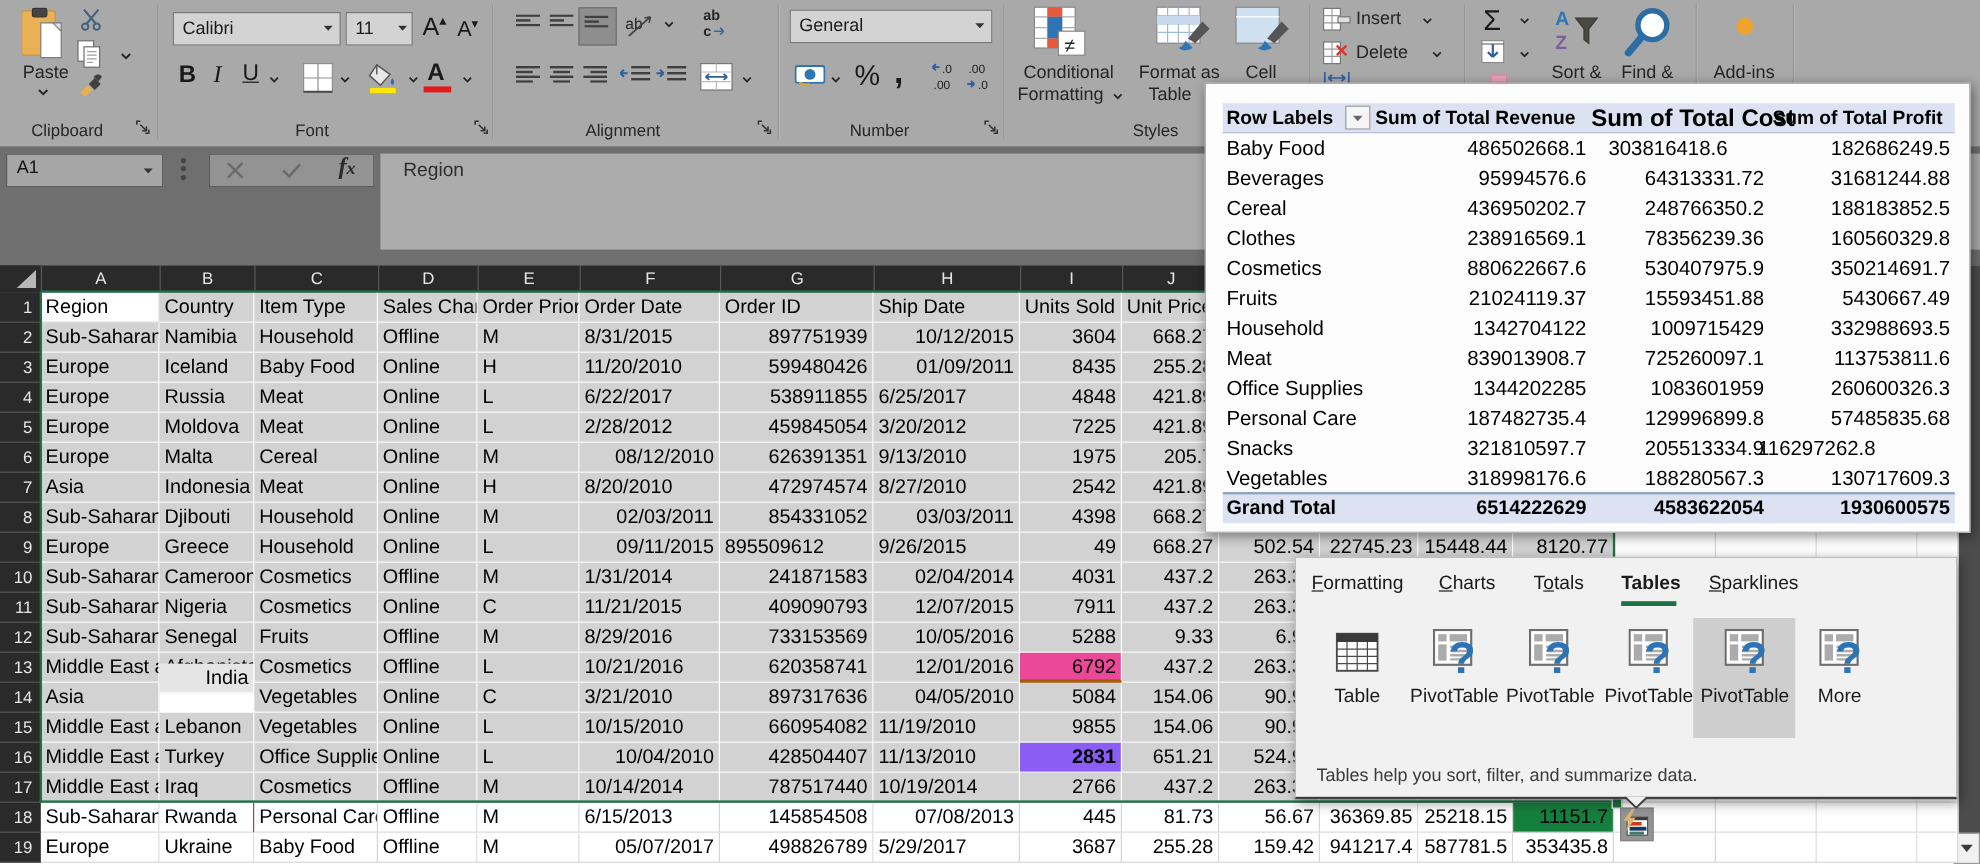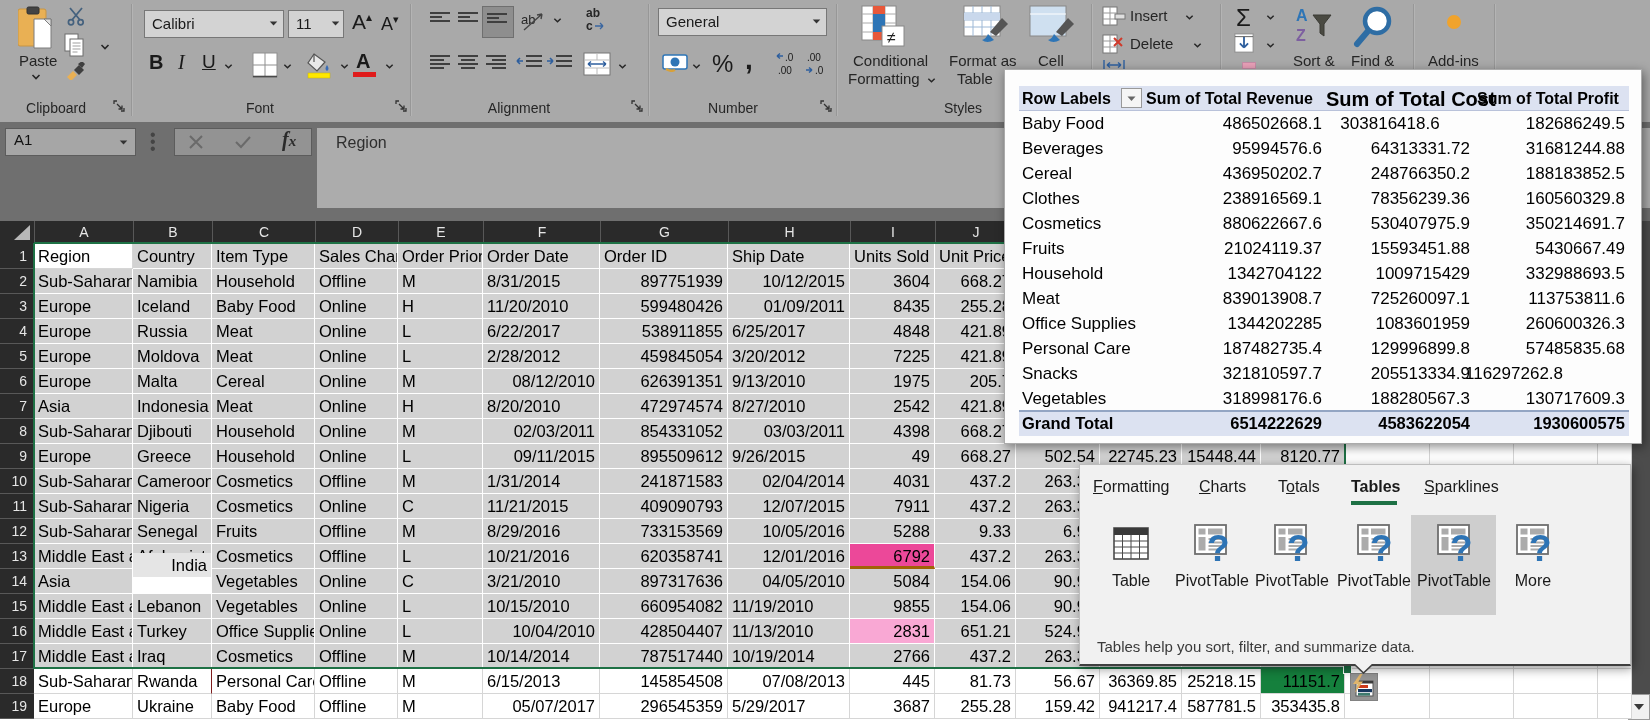--- a/index.html
+++ b/index.html
@@ -468,21 +468,21 @@
 <div class="cell" style="left:1345px;top:419px;width:85px;background:#fff;border-right:1px solid #d6d6d6;border-bottom:1px solid #d6d6d6;height:25px;line-height:24px;text-align:left;"></div>
 <div class="cell" style="left:1430px;top:419px;width:84px;background:#fff;border-right:1px solid #d6d6d6;border-bottom:1px solid #d6d6d6;height:25px;line-height:24px;text-align:left;"></div>
 <div class="cell" style="left:1514px;top:419px;width:84px;background:#fff;border-right:1px solid #d6d6d6;border-bottom:1px solid #d6d6d6;height:25px;line-height:24px;text-align:left;"></div>
 <div class="cell" style="left:1598px;top:419px;width:34px;background:#fff;border-right:1px solid #d6d6d6;border-bottom:1px solid #d6d6d6;height:25px;line-height:24px;text-align:left;"></div>
 <div class="cell" style="left:34px;top:444px;width:99px;background:#d2d2d2;border-right:1px solid #fff;border-bottom:1px solid #fff;height:25px;line-height:24px;text-align:left;">Europe</div>
 <div class="cell" style="left:133px;top:444px;width:79px;background:#d2d2d2;border-right:1px solid #fff;border-bottom:1px solid #fff;height:25px;line-height:24px;text-align:left;">Greece</div>
 <div class="cell" style="left:212px;top:444px;width:103px;background:#d2d2d2;border-right:1px solid #fff;border-bottom:1px solid #fff;height:25px;line-height:24px;text-align:left;">Household</div>
 <div class="cell" style="left:315px;top:444px;width:83px;background:#d2d2d2;border-right:1px solid #fff;border-bottom:1px solid #fff;height:25px;line-height:24px;text-align:left;">Online</div>
 <div class="cell" style="left:398px;top:444px;width:85px;background:#d2d2d2;border-right:1px solid #fff;border-bottom:1px solid #fff;height:25px;line-height:24px;text-align:left;">L</div>
 <div class="cell" style="left:483px;top:444px;width:117px;background:#d2d2d2;border-right:1px solid #fff;border-bottom:1px solid #fff;height:25px;line-height:24px;text-align:right;">09/11/2015</div>
-<div class="cell" style="left:600px;top:444px;width:128px;background:#d2d2d2;border-right:1px solid #fff;border-bottom:1px solid #fff;height:25px;line-height:24px;text-align:right;">895509612</div>
+<div class="cell" style="left:600px;top:444px;width:128px;background:#d2d2d2;border-right:1px solid #fff;border-bottom:1px solid #fff;height:25px;line-height:24px;">895509612</div>
 <div class="cell" style="left:728px;top:444px;width:122px;background:#d2d2d2;border-right:1px solid #fff;border-bottom:1px solid #fff;height:25px;line-height:24px;text-align:left;">9/26/2015</div>
 <div class="cell" style="left:850px;top:444px;width:85px;background:#d2d2d2;border-right:1px solid #fff;border-bottom:1px solid #fff;height:25px;line-height:24px;text-align:right;">49</div>
 <div class="cell" style="left:935px;top:444px;width:81px;background:#d2d2d2;border-right:1px solid #fff;border-bottom:1px solid #fff;height:25px;line-height:24px;text-align:right;">668.27</div>
 <div class="cell" style="left:1016px;top:444px;width:84px;background:#d2d2d2;border-right:1px solid #fff;border-bottom:1px solid #fff;height:25px;line-height:24px;text-align:right;">502.54</div>
 <div class="cell" style="left:1100px;top:444px;width:82px;background:#d2d2d2;border-right:1px solid #fff;border-bottom:1px solid #fff;height:25px;line-height:24px;text-align:right;">22745.23</div>
 <div class="cell" style="left:1182px;top:444px;width:79px;background:#d2d2d2;border-right:1px solid #fff;border-bottom:1px solid #fff;height:25px;line-height:24px;text-align:right;">15448.44</div>
 <div class="cell" style="left:1261px;top:444px;width:84px;background:#d2d2d2;border-right:1px solid #fff;border-bottom:1px solid #fff;height:25px;line-height:24px;text-align:right;">8120.77</div>
 <div class="cell" style="left:1345px;top:444px;width:85px;background:#fff;border-right:1px solid #d6d6d6;border-bottom:1px solid #d6d6d6;height:25px;line-height:24px;text-align:left;"></div>
 <div class="cell" style="left:1430px;top:444px;width:84px;background:#fff;border-right:1px solid #d6d6d6;border-bottom:1px solid #d6d6d6;height:25px;line-height:24px;text-align:left;"></div>
 <div class="cell" style="left:1514px;top:444px;width:84px;background:#fff;border-right:1px solid #d6d6d6;border-bottom:1px solid #d6d6d6;height:25px;line-height:24px;text-align:left;"></div>
@@ -596,21 +596,21 @@
 <div class="cell" style="left:1514px;top:594px;width:84px;background:#fff;border-right:1px solid #d6d6d6;border-bottom:1px solid #d6d6d6;height:25px;line-height:24px;text-align:left;"></div>
 <div class="cell" style="left:1598px;top:594px;width:34px;background:#fff;border-right:1px solid #d6d6d6;border-bottom:1px solid #d6d6d6;height:25px;line-height:24px;text-align:left;"></div>
 <div class="cell" style="left:34px;top:619px;width:99px;background:#d2d2d2;border-right:1px solid #fff;border-bottom:1px solid #fff;height:25px;line-height:24px;text-align:left;">Middle East and North Africa</div>
 <div class="cell" style="left:133px;top:619px;width:79px;background:#d2d2d2;border-right:1px solid #fff;border-bottom:1px solid #fff;height:25px;line-height:24px;text-align:left;">Turkey</div>
 <div class="cell" style="left:212px;top:619px;width:103px;background:#d2d2d2;border-right:1px solid #fff;border-bottom:1px solid #fff;height:25px;line-height:24px;text-align:left;">Office Supplies</div>
 <div class="cell" style="left:315px;top:619px;width:83px;background:#d2d2d2;border-right:1px solid #fff;border-bottom:1px solid #fff;height:25px;line-height:24px;text-align:left;">Online</div>
 <div class="cell" style="left:398px;top:619px;width:85px;background:#d2d2d2;border-right:1px solid #fff;border-bottom:1px solid #fff;height:25px;line-height:24px;text-align:left;">L</div>
 <div class="cell" style="left:483px;top:619px;width:117px;background:#d2d2d2;border-right:1px solid #fff;border-bottom:1px solid #fff;height:25px;line-height:24px;text-align:right;">10/04/2010</div>
 <div class="cell" style="left:600px;top:619px;width:128px;background:#d2d2d2;border-right:1px solid #fff;border-bottom:1px solid #fff;height:25px;line-height:24px;text-align:right;">428504407</div>
 <div class="cell" style="left:728px;top:619px;width:122px;background:#d2d2d2;border-right:1px solid #fff;border-bottom:1px solid #fff;height:25px;line-height:24px;text-align:left;">11/13/2010</div>
-<div class="cell" style="left:850px;top:619px;width:85px;background:#f9a8d4;border-right:1px solid #fff;border-bottom:1px solid #fff;height:25px;line-height:24px;text-align:right;">2831</div>
+<div class="cell" style="left:850px;top:619px;width:85px;background:#8b5cf6;border-right:1px solid #fff;border-bottom:1px solid #fff;height:25px;line-height:24px;text-align:right;font-weight:bold;">2831</div>
 <div class="cell" style="left:935px;top:619px;width:81px;background:#d2d2d2;border-right:1px solid #fff;border-bottom:1px solid #fff;height:25px;line-height:24px;text-align:right;">651.21</div>
 <div class="cell" style="left:1016px;top:619px;width:84px;background:#d2d2d2;border-right:1px solid #fff;border-bottom:1px solid #fff;height:25px;line-height:24px;text-align:right;">524.96</div>
 <div class="cell" style="left:1100px;top:619px;width:82px;background:#d2d2d2;border-right:1px solid #fff;border-bottom:1px solid #fff;height:25px;line-height:24px;text-align:right;"></div>
 <div class="cell" style="left:1182px;top:619px;width:79px;background:#d2d2d2;border-right:1px solid #fff;border-bottom:1px solid #fff;height:25px;line-height:24px;text-align:right;"></div>
 <div class="cell" style="left:1261px;top:619px;width:84px;background:#d2d2d2;border-right:1px solid #fff;border-bottom:1px solid #fff;height:25px;line-height:24px;text-align:right;"></div>
 <div class="cell" style="left:1345px;top:619px;width:85px;background:#fff;border-right:1px solid #d6d6d6;border-bottom:1px solid #d6d6d6;height:25px;line-height:24px;text-align:left;"></div>
 <div class="cell" style="left:1430px;top:619px;width:84px;background:#fff;border-right:1px solid #d6d6d6;border-bottom:1px solid #d6d6d6;height:25px;line-height:24px;text-align:left;"></div>
 <div class="cell" style="left:1514px;top:619px;width:84px;background:#fff;border-right:1px solid #d6d6d6;border-bottom:1px solid #d6d6d6;height:25px;line-height:24px;text-align:left;"></div>
 <div class="cell" style="left:1598px;top:619px;width:34px;background:#fff;border-right:1px solid #d6d6d6;border-bottom:1px solid #d6d6d6;height:25px;line-height:24px;text-align:left;"></div>
 <div class="cell" style="left:34px;top:644px;width:99px;background:#d2d2d2;border-right:1px solid #fff;border-bottom:1px solid #fff;height:25px;line-height:24px;text-align:left;">Middle East and North Africa</div>
@@ -648,21 +648,21 @@
 <div class="cell" style="left:1345px;top:669px;width:85px;background:#fff;border-right:1px solid #d6d6d6;border-bottom:1px solid #d6d6d6;height:25px;line-height:24px;text-align:left;"></div>
 <div class="cell" style="left:1430px;top:669px;width:84px;background:#fff;border-right:1px solid #d6d6d6;border-bottom:1px solid #d6d6d6;height:25px;line-height:24px;text-align:left;"></div>
 <div class="cell" style="left:1514px;top:669px;width:84px;background:#fff;border-right:1px solid #d6d6d6;border-bottom:1px solid #d6d6d6;height:25px;line-height:24px;text-align:left;"></div>
 <div class="cell" style="left:1598px;top:669px;width:34px;background:#fff;border-right:1px solid #d6d6d6;border-bottom:1px solid #d6d6d6;height:25px;line-height:24px;text-align:left;"></div>
 <div class="cell" style="left:34px;top:694px;width:99px;background:#fff;border-right:1px solid #d6d6d6;border-bottom:1px solid #d6d6d6;height:25px;line-height:24px;text-align:left;">Europe</div>
 <div class="cell" style="left:133px;top:694px;width:79px;background:#fff;border-right:1px solid #d6d6d6;border-bottom:1px solid #d6d6d6;height:25px;line-height:24px;text-align:left;">Ukraine</div>
 <div class="cell" style="left:212px;top:694px;width:103px;background:#fff;border-right:1px solid #d6d6d6;border-bottom:1px solid #d6d6d6;height:25px;line-height:24px;text-align:left;">Baby Food</div>
 <div class="cell" style="left:315px;top:694px;width:83px;background:#fff;border-right:1px solid #d6d6d6;border-bottom:1px solid #d6d6d6;height:25px;line-height:24px;text-align:left;">Offline</div>
 <div class="cell" style="left:398px;top:694px;width:85px;background:#fff;border-right:1px solid #d6d6d6;border-bottom:1px solid #d6d6d6;height:25px;line-height:24px;text-align:left;">M</div>
 <div class="cell" style="left:483px;top:694px;width:117px;background:#fff;border-right:1px solid #d6d6d6;border-bottom:1px solid #d6d6d6;height:25px;line-height:24px;text-align:right;">05/07/2017</div>
-<div class="cell" style="left:600px;top:694px;width:128px;background:#fff;border-right:1px solid #d6d6d6;border-bottom:1px solid #d6d6d6;height:25px;line-height:24px;text-align:right;">296545359</div>
+<div class="cell" style="left:600px;top:694px;width:128px;background:#fff;border-right:1px solid #d6d6d6;border-bottom:1px solid #d6d6d6;height:25px;line-height:24px;text-align:right;">498826789</div>
 <div class="cell" style="left:728px;top:694px;width:122px;background:#fff;border-right:1px solid #d6d6d6;border-bottom:1px solid #d6d6d6;height:25px;line-height:24px;text-align:left;">5/29/2017</div>
 <div class="cell" style="left:850px;top:694px;width:85px;background:#fff;border-right:1px solid #d6d6d6;border-bottom:1px solid #d6d6d6;height:25px;line-height:24px;text-align:right;">3687</div>
 <div class="cell" style="left:935px;top:694px;width:81px;background:#fff;border-right:1px solid #d6d6d6;border-bottom:1px solid #d6d6d6;height:25px;line-height:24px;text-align:right;">255.28</div>
 <div class="cell" style="left:1016px;top:694px;width:84px;background:#fff;border-right:1px solid #d6d6d6;border-bottom:1px solid #d6d6d6;height:25px;line-height:24px;text-align:right;">159.42</div>
 <div class="cell" style="left:1100px;top:694px;width:82px;background:#fff;border-right:1px solid #d6d6d6;border-bottom:1px solid #d6d6d6;height:25px;line-height:24px;text-align:right;">941217.4</div>
 <div class="cell" style="left:1182px;top:694px;width:79px;background:#fff;border-right:1px solid #d6d6d6;border-bottom:1px solid #d6d6d6;height:25px;line-height:24px;text-align:right;">587781.5</div>
 <div class="cell" style="left:1261px;top:694px;width:84px;background:#fff;border-right:1px solid #d6d6d6;border-bottom:1px solid #d6d6d6;height:25px;line-height:24px;text-align:right;">353435.8</div>
 <div class="cell" style="left:1345px;top:694px;width:85px;background:#fff;border-right:1px solid #d6d6d6;border-bottom:1px solid #d6d6d6;height:25px;line-height:24px;text-align:left;"></div>
 <div class="cell" style="left:1430px;top:694px;width:84px;background:#fff;border-right:1px solid #d6d6d6;border-bottom:1px solid #d6d6d6;height:25px;line-height:24px;text-align:left;"></div>
 <div class="cell" style="left:1514px;top:694px;width:84px;background:#fff;border-right:1px solid #d6d6d6;border-bottom:1px solid #d6d6d6;height:25px;line-height:24px;text-align:left;"></div>

